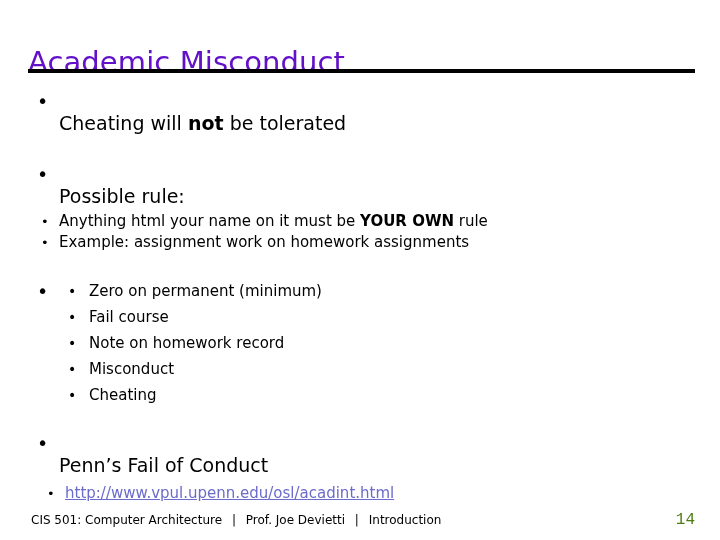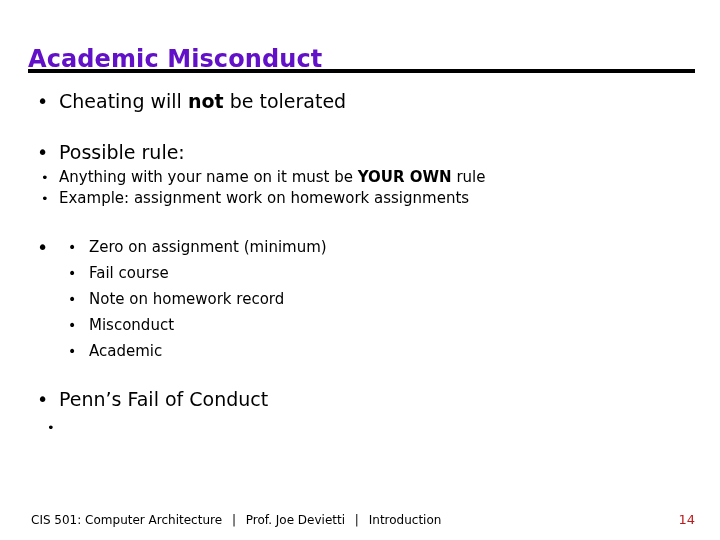--- a/index.html
+++ b/index.html
@@ -21,23 +21,23 @@
     width: 720px;
     height: 540px;
     box-sizing: border-box;
   }
 
   
   .slide-title {
     position: absolute;
     left: 28px;
     top: 26px;
-    font-size: 24px;
+    font-size: 29px;
     line-height: 34px;
-    font-weight: bold;
+    font-weight: normal;
     color: #6211C8;
     letter-spacing: 0.1px;
     white-space: nowrap;
   }
 
   .title-rule {
     position: absolute;
     left: 28px;
     top: 69px;
     width: 667px;
@@ -74,20 +74,21 @@
   }
   .lvl1 > li > .b1 {
     position: absolute;
     left: 9px;
     top: 0;
     font-size: 19px;
     line-height: 26px;
   }
   .lvl1 > li > .txt1 {
     display: inline-block;
+    margin-top: 22px;
   }
 
   .gap-first { margin-top: 6px; }
   .gap-block { margin-top: 25px; }
   .gap-block-sm { margin-top: 22px; }
 
   
   .lvl2 {
     margin: 2px 0 0 0;
     padding: 0;
@@ -157,24 +158,25 @@
     color: #000000;
     white-space: nowrap;
   }
   .footer-sep {
     padding: 0 6px;
   }
   .page-number {
     position: absolute;
     right: 25px;
     top: 6px;
-    font-size: 13px;
+    font-size: 16px;
     line-height: 16px;
-    color: #b91c1c;
+    color: #4d7c0f;
     text-align: right;
+    font-family: Liberation Mono, monospace;
   }
 </style>
 </head>
 <body>
 
 <div class="slide">
 
   <h1 class="slide-title">Academic Misconduct</h1>
 
   <div class="title-rule"></div>
@@ -191,67 +193,68 @@
     <ul class="lvl1 gap-block">
       <li>
         <span class="b1">•</span>
         <span class="txt1">Possible rule:</span>
       </li>
     </ul>
 
     <ul class="lvl2">
       <li>
         <span class="b2">•</span>
-        <span><span>Anything with your name on it must be </span><b>YOUR OWN</b><span> rule</span></span>
+        <span><span>Anything html your name on it must be </span><b>YOUR OWN</b><span> rule</span></span>
       </li>
       <li>
         <span class="b2">•</span>
         <span>Example: assignment work on homework assignments</span>
       </li>
     </ul>
 
     <ul class="lvl1 gap-block">
       <li>
         <span class="b1">•</span>
       </li>
     </ul>
 
     <ul class="lvl3">
       <li>
         <span class="b3">•</span>
-        <span>Zero on assignment (minimum)</span>
+        <span>Zero on permanent (minimum)</span>
       </li>
       <li>
         <span class="b3">•</span>
         <span>Fail course</span>
       </li>
       <li>
         <span class="b3">•</span>
         <span>Note on homework record</span>
       </li>
       <li>
         <span class="b3">•</span>
         <span>Misconduct</span>
       </li>
       <li>
         <span class="b3">•</span>
-        <span>Academic</span>
+        <span>Cheating</span>
       </li>
     </ul>
 
     <ul class="lvl1 gap-block-sm">
       <li>
         <span class="b1">•</span>
         <span class="txt1">Penn’s Fail of Conduct</span>
       </li>
     </ul>
 
     <ul class="lvl2 link-list">
       <li>
         <span class="b2">•</span>
+        <a class="slide-link" href="#">http://www.vpul.upenn.edu/osl/acadint.html</a>
       </li>
     </ul>
 
   </div>
 
   <div class="footer">
     <div class="footer-text">
       <span>CIS 501: Computer Architecture</span>
       <span class="footer-sep">|</span>
       <span>Prof. Joe Devietti</span>

